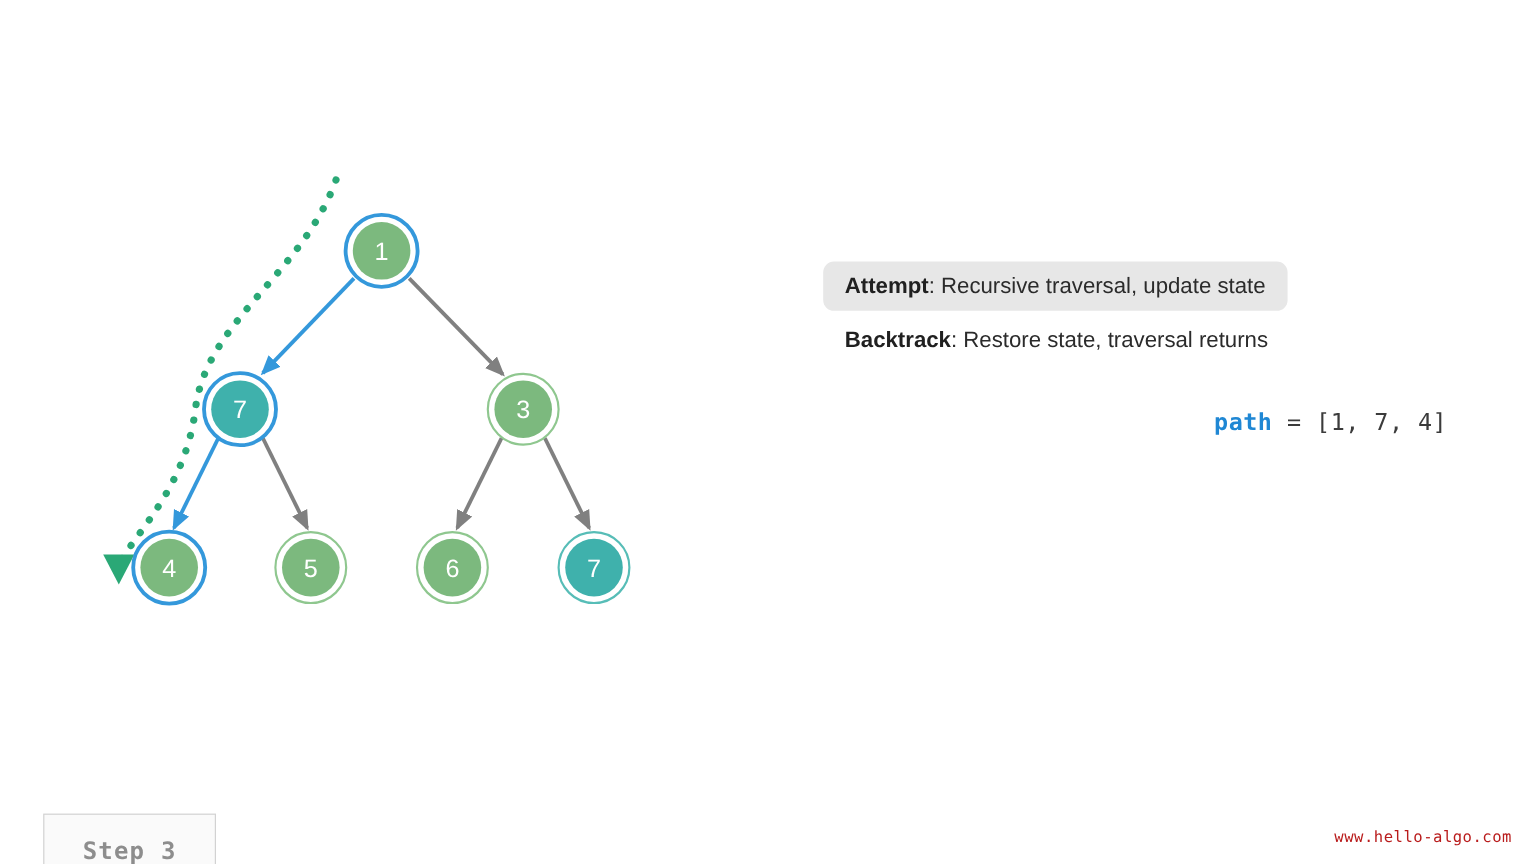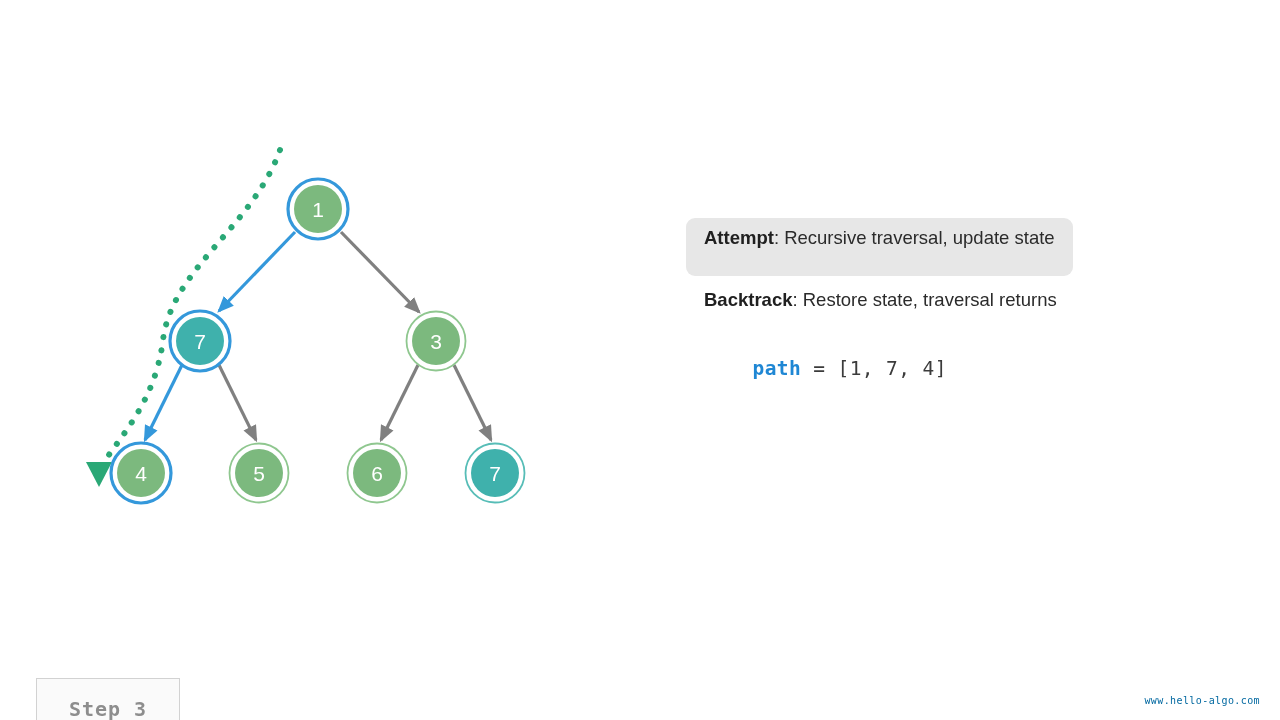--- a/index.html
+++ b/index.html
@@ -40,21 +40,21 @@
   .info-line {
     font-size: 18.5px;
     color: #2b2b2b;
     line-height: 1.28;
     white-space: nowrap;
   }
 
   .info-line.highlight {
     background: #e7e7e7;
     border-radius: 9px;
-    padding: 8px 18px 26px 18px;
+    padding: 8px 18px 9px 18px;
     display: inline-block;
     margin: 0 0 4px 0;
   }
 
   .info-line.plain {
     padding: 8px 18px 9px 18px;
     display: inline-block;
   }
 
   .info-line b {
@@ -74,21 +74,21 @@
   .code-line .var-path {
     color: #1f87d4;
     font-weight: bold;
   }
 
   .code-line .var-res {
     color: #2a9d8f;
     font-weight: bold;
   }
 
-  #code-path-line { margin-top: 14px; }
+  #code-path-line { margin-top: 14px; text-align: right; }
   #code-res-line  { margin-top: 80px; }
 
   
   .step-badge {
     position: absolute;
     left: 36px;
     top: 641px;
     width: 144px;
     height: 62px;
     border: 1px solid #d2d2d2;
@@ -105,22 +105,22 @@
     box-sizing: border-box;
     margin-top: 37px;
   }
 
   
   .watermark {
     position: absolute;
     right: 20px;
     bottom: 14px;
     font-family: "DejaVu Sans Mono", monospace;
-    font-size: 10px;
-    color: #0369a1;
+    font-size: 13px;
+    color: #b91c1c;
     letter-spacing: 0.4px;
   }
 </style>
 </head>
 <body>
 
 <svg id="tree-canvas" viewBox="0 0 640 620">
   <defs>
     <marker id="arrow-gray" viewBox="0 0 10 10" refX="8.5" refY="5" markerWidth="5.2" markerHeight="5.2" orient="auto-start-reverse">
       <path d="M 0 0.8 L 10 5 L 0 9.2 z" fill="#808080"></path>

